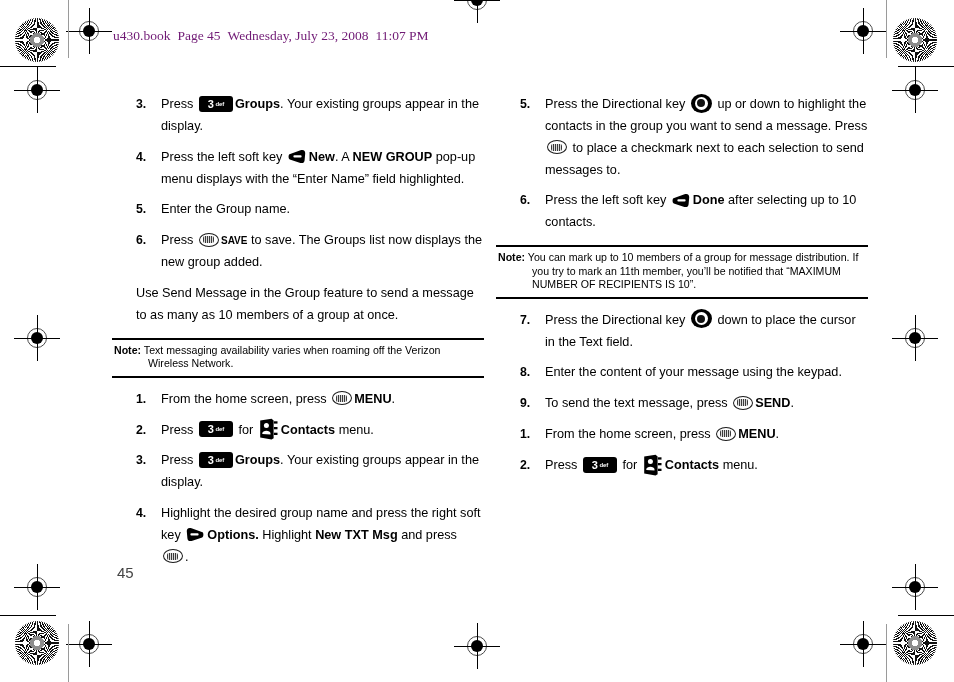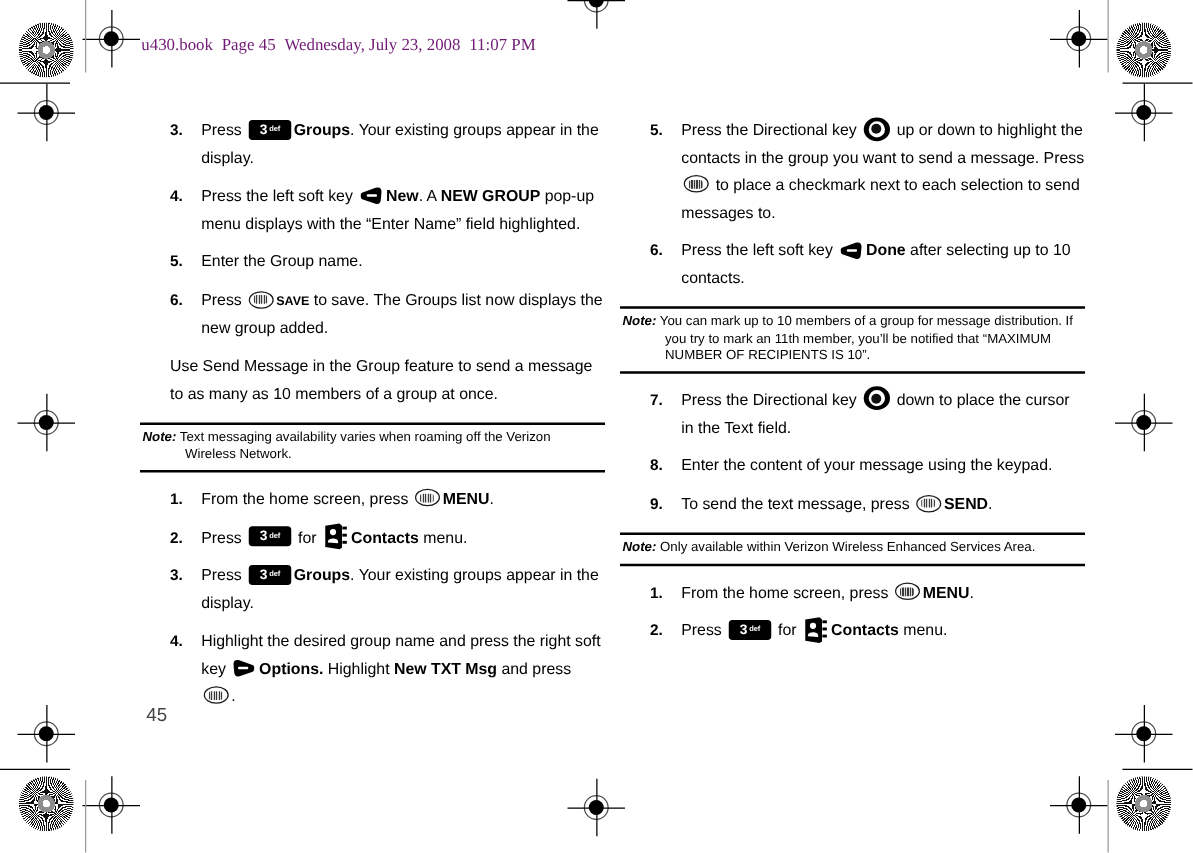--- a/index.html
+++ b/index.html
@@ -88,21 +88,21 @@
     border-bottom: 2.2px solid #000;
     margin: 11px 0 11px 0;
     padding: 4px 2px 5px 2px;
   }
   .note-body {
     font-size: 10.6px;
     line-height: 1.28;
     padding-left: 34px;
     text-indent: -34px;
   }
-  .note-body .note-lab { font-weight: bold; font-style: italic; }
+  .note-body .note-lab { font-weight: bold; }
   .note-body .note-txt { }
 
   
   .ic { display: inline-block; vertical-align: middle; position: relative; }
 
   
   .key3 {
     width: 34px; height: 16px; border-radius: 3px;
     background: #000; color: #fff;
     margin: -2px 2px 0 2px;
@@ -312,26 +312,20 @@
     </div>
   </div>
 
   <ol class="steps" id="r-steps-mid">
       <li><span class="num">7.</span>Press the Directional key <span class="ic dirkey"></span> down to place the cursor in the Text field.</li>
       <li><span class="num">8.</span>Enter the content of your message using the keypad.</li>
       <li><span class="num">9.</span>To send the text message, press <span class="ic okbtn"></span><span class="b">SEND</span>.</li>
     </ol>
 
 
-  <div class="note">
-    <div class="note-body" style="padding-left:32px; text-indent:-32px;">
-      <span class="note-lab">Note:</span>
-      <span class="note-txt">Only available within Verizon Wireless Enhanced Services Area.</span>
-    </div>
-  </div>
 
   <ol class="steps" id="r-steps-bottom">
       <li><span class="num">1.</span>From the home screen, press <span class="ic okbtn"></span><span class="b">MENU</span>.</li>
       <li><span class="num">2.</span>Press <span class="ic key3"><span class="kn">3</span><span class="kl">def</span></span> for <span class="ic contacts-ic"><svg viewBox="0 0 19 22" width="19" height="22">
             <path d="M1.2 2.6 L12.6 0.8 L14.6 2.6 L14.6 20.2 L12.6 21.4 L1.2 19.6 Z" fill="#000"></path>
             <circle cx="7.4" cy="7.6" r="2.5" fill="#ffffff"></circle>
             <path d="M3.3 15.3 C3.3 11.9 11.5 11.9 11.5 15.3 L11.5 16.5 L3.3 15.9 Z" fill="#ffffff"></path>
             <rect x="14.9" y="3.3" width="3.6" height="2.3" fill="#000"></rect>
             <rect x="14.9" y="9.0" width="3.6" height="2.3" fill="#000"></rect>
             <rect x="14.9" y="14.7" width="3.6" height="2.3" fill="#000"></rect>

